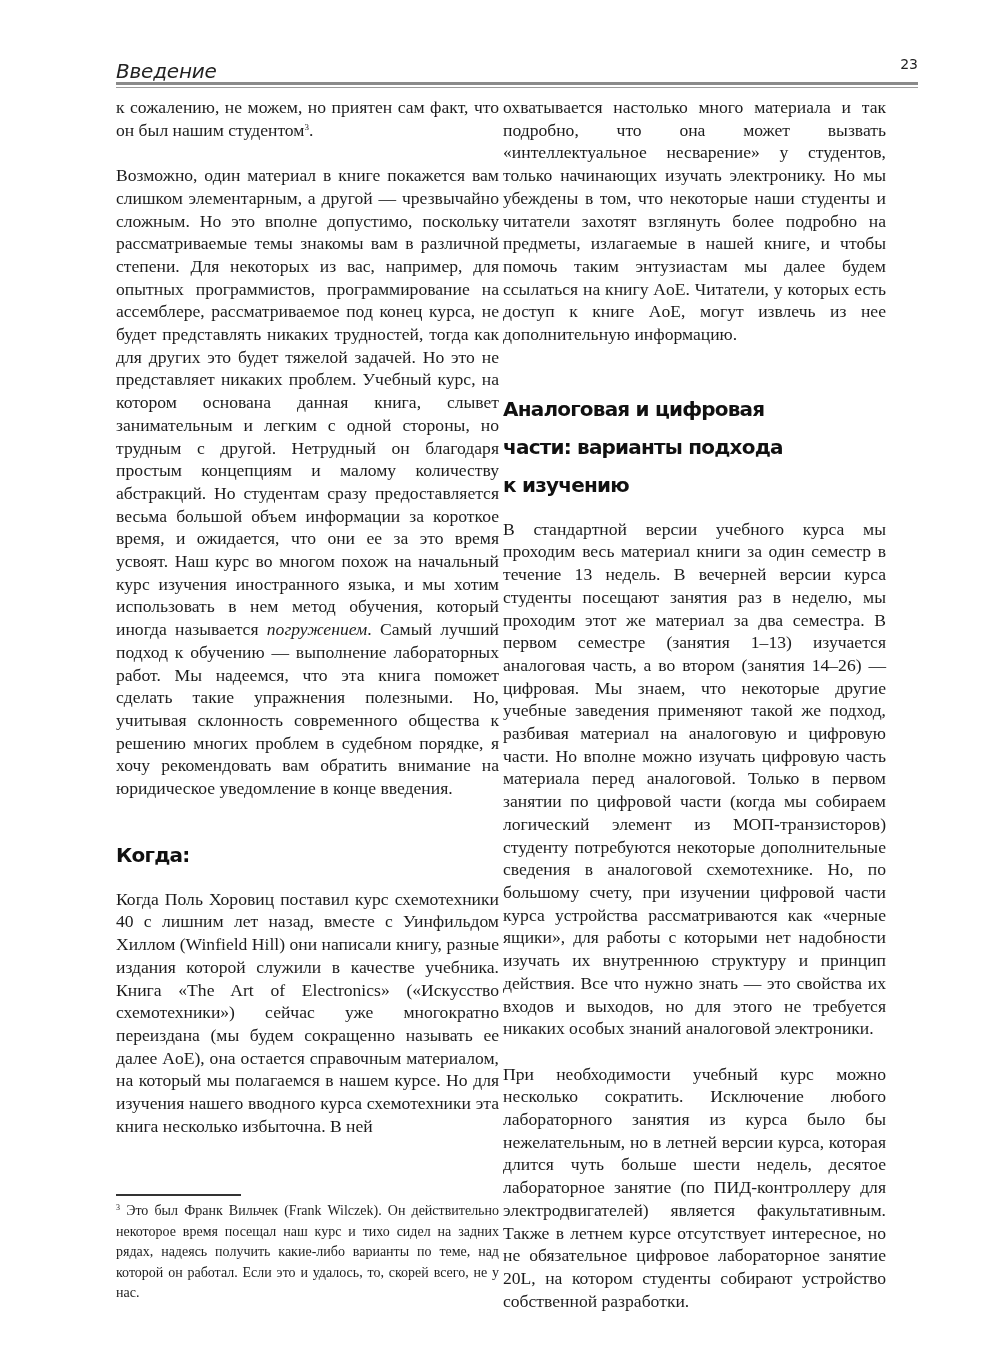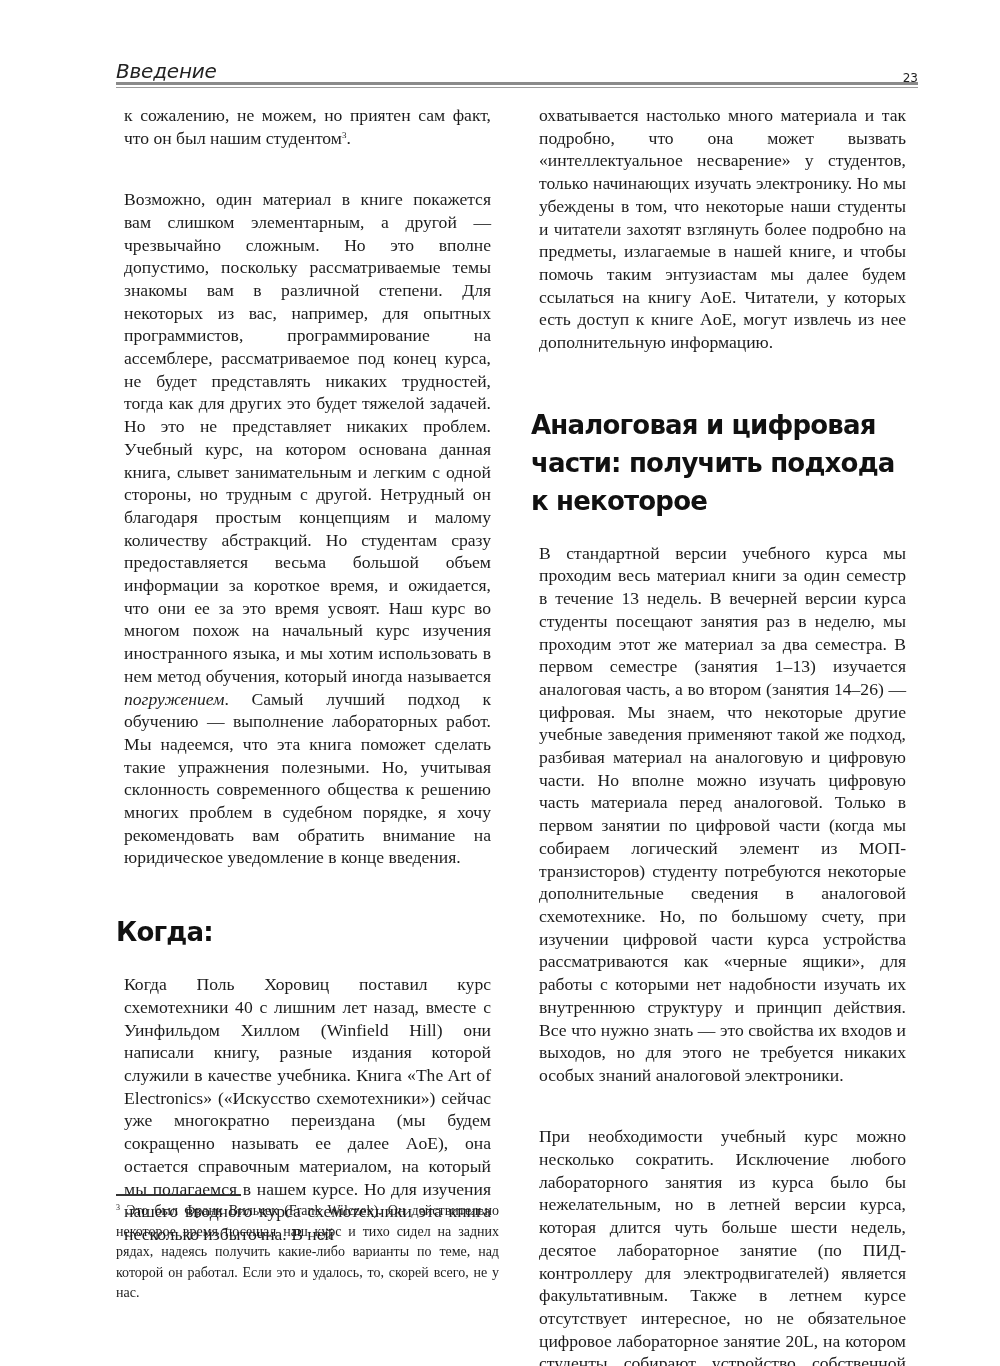--- a/index.html
+++ b/index.html
@@ -1,28 +1,28 @@
 <!DOCTYPE html>
 <html><head>
   <meta charset="utf-8">
   <style>
     html, body { margin: 0; padding: 0; background: #ffffff; }
     body { width: 1000px; height: 1366px; position: relative; overflow: hidden; color: #1a1a1a; }
     .page-header { position: absolute; left: 116px; top: 56px; width: 802px; height: 30px; }
     .running-head { position: absolute; left: 0; top: 3px; font-family: "DejaVu Sans", sans-serif; font-style: italic; font-size: 20px; color: #222; letter-spacing: -0.2px; }
-    .page-number { position: absolute; right: 0; top: 15px; font-family: "DejaVu Sans", sans-serif; font-size: 12px; color: #222; }
+    .page-number { position: absolute; right: 0; top: 0; font-family: "DejaVu Sans", sans-serif; font-size: 14px; color: #222; }
     .rule-thick { position: absolute; left: 0; right: 0; top: 26px; height: 3px; background: #8a8a8a; }
     .rule-thin { position: absolute; left: 0; right: 0; top: 31px; height: 1px; background: #9a9a9a; }
 
     .col { position: absolute; top: 96px; width: 383px; font-family: "Liberation Serif", serif; font-size: 17.6px; line-height: 22.7px; color: #1c1c1c; }
     .col-left { left: 116px; }
-    .col-right { left: 531px; }
-    .para { margin: 8px; text-align: justify; text-align-last: left; hyphens: manual; }
+    .col-right { left: 503px; }
+    .para { margin: 0; text-align: justify; text-align-last: left; hyphens: manual; }
     .gap { height: 22.7px; }
-    .heading { font-family: "DejaVu Sans", sans-serif; font-weight: bold; font-size: 26px; line-height: 38px; color: #111; margin: 0; letter-spacing: -0.8px; }
+    .heading { font-family: "DejaVu Sans", sans-serif; font-weight: bold; font-size: 20px; line-height: 38px; color: #111; margin: 0; letter-spacing: -0.8px; }
     sup { font-size: 9px; line-height: 0; vertical-align: 6px; }
     em { font-style: italic; }
 
     .footnote-rule { position: absolute; left: 116px; top: 1194px; width: 125px; height: 2px; background: #333; }
     .footnote { position: absolute; left: 116px; top: 1201px; width: 383px; font-family: "Liberation Serif", serif; font-size: 14px; line-height: 20.5px; color: #1c1c1c; text-align: justify; text-align-last: left; }
     .footnote sup { font-size: 8px; vertical-align: 5px; }
   </style>
 </head>
 <body>
 
@@ -46,20 +46,20 @@
 </div>
 
 <div class="footnote-rule"></div>
 <div class="footnote"><sup>3</sup><span> Это был Франк Вильчек (Frank Wilczek). Он действительно некоторое время посещал наш курс и тихо сидел на задних рядах, надеясь получить какие-либо варианты по теме, над которой он работал. Если это и удалось, то, скорей всего, не у нас.</span></div>
 
 <div class="col col-right">
   <p class="para">охватывается настолько много материала и так подробно, что она может вызвать «интеллектуальное несварение» у студентов, только начинающих изучать электронику. Но мы убеждены в том, что некоторые наши студенты и читатели захотят взглянуть более подробно на предметы, излагаемые в нашей книге, и чтобы помочь таким энтузиастам мы далее будем ссылаться на книгу AoE. Читатели, у которых есть доступ к книге AoE, могут извлечь из нее дополнительную информацию.</p>
   <div style="height: 44px;"></div>
   <h2 class="heading">
     <span>Аналоговая и цифровая</span><br>
-    <span>части: получить подхода</span><br>
-    <span>к некоторое</span>
+    <span>части: варианты подхода</span><br>
+    <span>к изучению</span>
   </h2>
   <div style="height: 14px;"></div>
   <p class="para">В стандартной версии учебного курса мы проходим весь материал книги за один семестр в течение 13 недель. В вечерней версии курса студенты посещают занятия раз в неделю, мы проходим этот же материал за два семестра. В первом семестре (занятия 1–13) изучается аналоговая часть, а во втором (занятия 14–26) — цифровая. Мы знаем, что некоторые другие учебные заведения применяют такой же подход, разбивая материал на аналоговую и цифровую части. Но вполне можно изучать цифровую часть материала перед аналоговой. Только в первом занятии по цифровой части (когда мы собираем логический элемент из МОП-транзисторов) студенту потребуются некоторые дополнительные сведения в аналоговой схемотехнике. Но, по большому счету, при изучении цифровой части курса устройства рассматриваются как «черные ящики», для работы с которыми нет надобности изучать их внутреннюю структуру и принцип действия. Все что нужно знать — это свойства их входов и выходов, но для этого не требуется никаких особых знаний аналоговой электроники.</p>
   <div class="gap"></div>
   <p class="para">При необходимости учебный курс можно несколько сократить. Исключение любого лабораторного занятия из курса было бы нежелательным, но в летней версии курса, которая длится чуть больше шести недель, десятое лабораторное занятие (по ПИД-контроллеру для электродвигателей) является факультативным. Также в летнем курсе отсутствует интересное, но не обязательное цифровое лабораторное занятие 20L, на котором студенты собирают устройство собственной разработки.</p>
 </div>
 
 </body></html>

